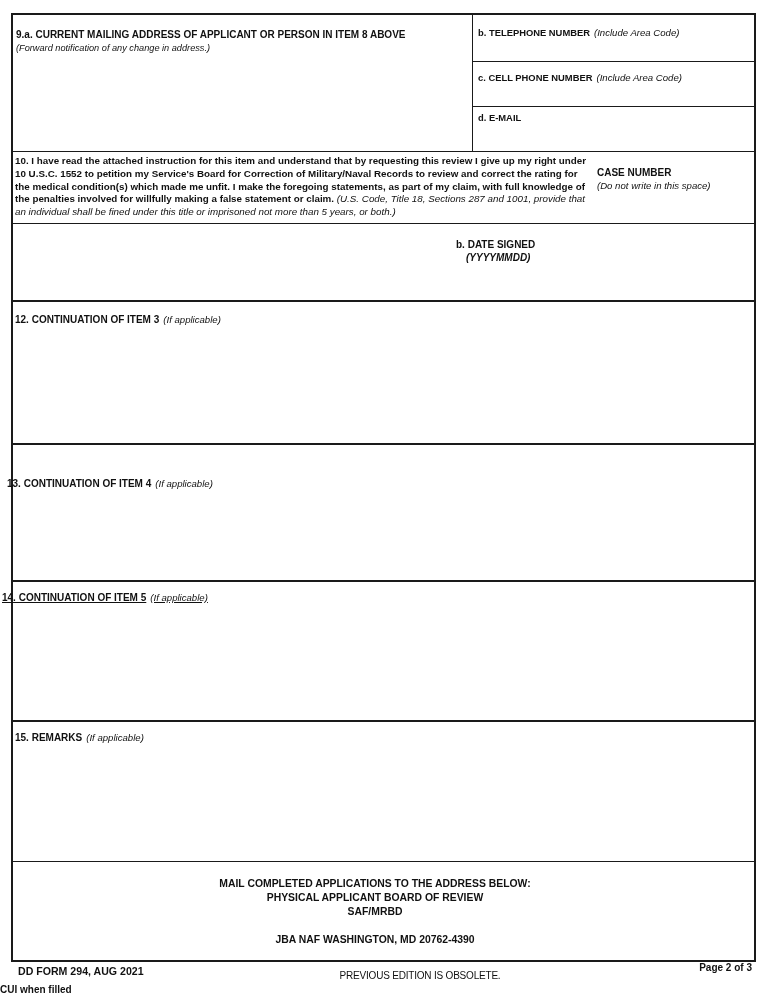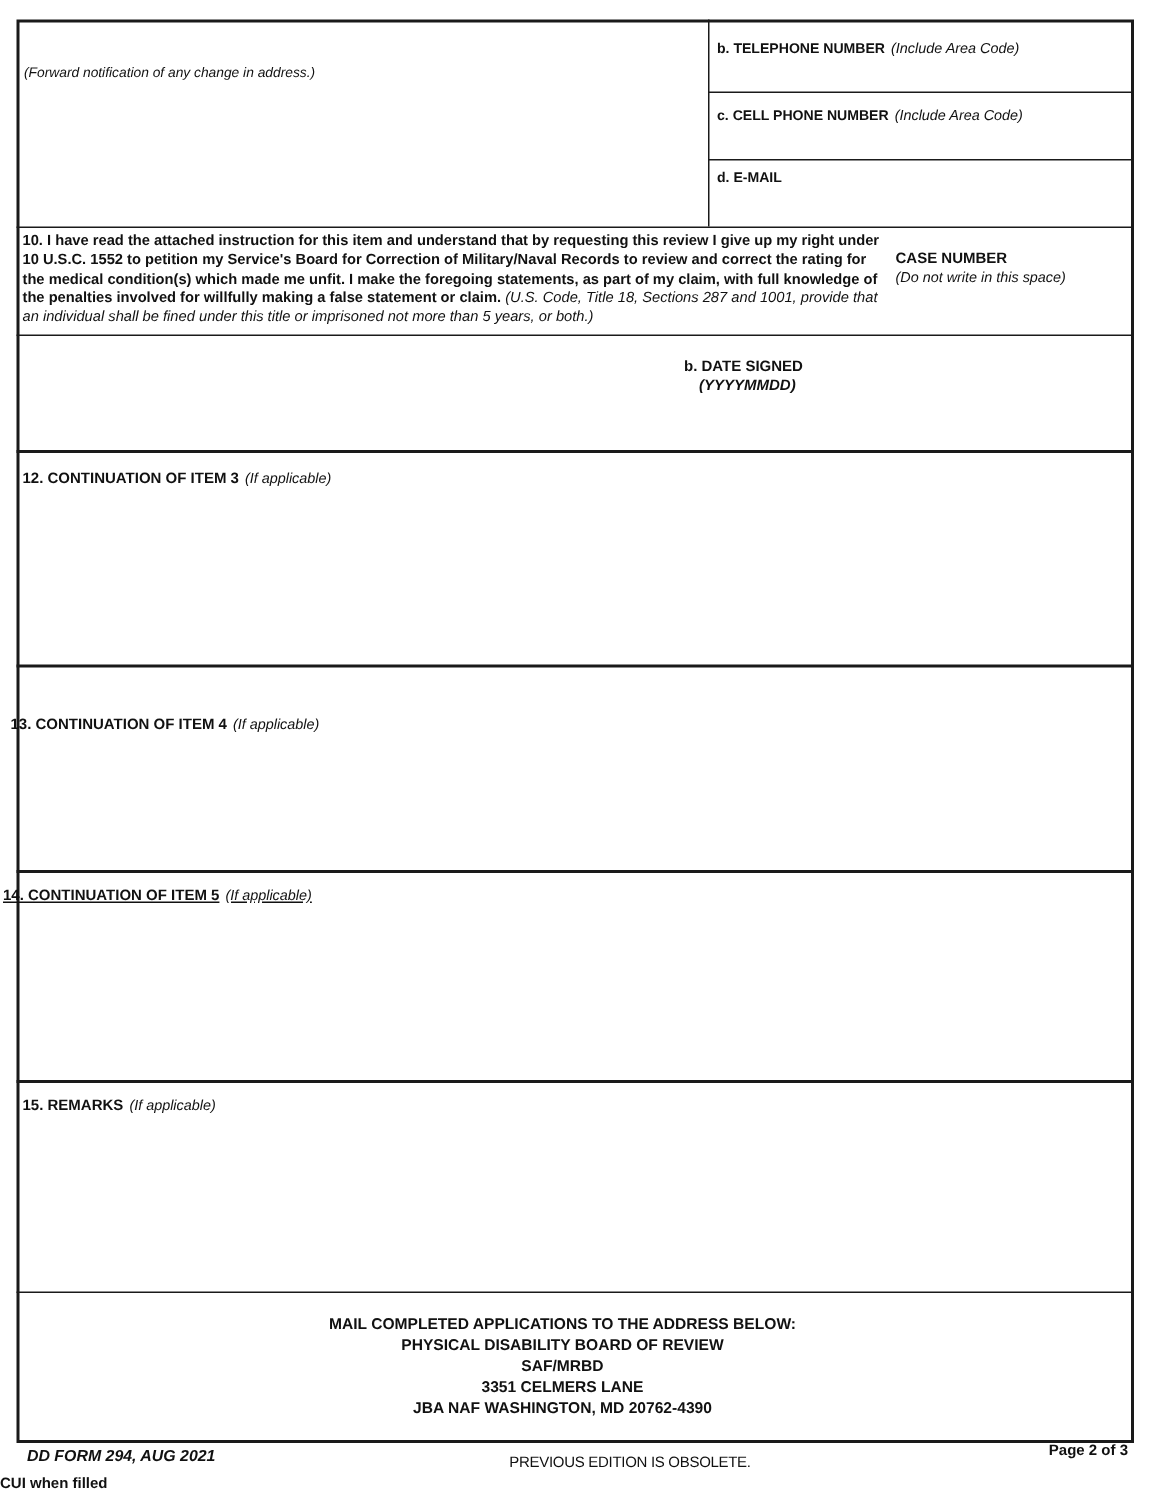--- a/index.html
+++ b/index.html
@@ -34,20 +34,21 @@
   <div class="hline" style="left:472px;top:61px;width:284px;height:1px;"></div>
   <div class="hline" style="left:472px;top:106px;width:284px;height:1px;"></div>
   <div class="hline" style="left:11px;top:151px;width:745px;height:1px;"></div>
   <div class="hline" style="left:11px;top:223px;width:745px;height:1px;"></div>
   <div class="hline" style="left:11px;top:300px;width:745px;height:2px;"></div>
   <div class="hline" style="left:11px;top:443px;width:745px;height:2px;"></div>
   <div class="hline" style="left:11px;top:580px;width:745px;height:2px;"></div>
   <div class="hline" style="left:11px;top:720px;width:745px;height:2px;"></div>
   <div class="hline" style="left:11px;top:861px;width:745px;height:1px;"></div>
 
+  <div class="abs lbl" style="left:16px;top:29px;">9.a. CURRENT MAILING ADDRESS OF APPLICANT OR PERSON IN ITEM 8 ABOVE</div>
   <div class="abs note-sm" style="left:16px;top:43px;">(Forward notification of any change in address.)</div>
   <div class="fill-area" style="left:14px;top:57px;width:455px;height:90px;"></div>
 
   <div class="abs" style="left:478px;top:22px;">
     <span class="lbl-sm">b. TELEPHONE NUMBER</span><span class="note inline-note">(Include Area Code)</span>
   </div>
   <div class="fill-area" style="left:476px;top:36px;width:278px;height:23px;"></div>
 
   <div class="abs" style="left:478px;top:67px;">
     <span class="lbl-sm">c. CELL PHONE NUMBER</span><span class="note inline-note">(Include Area Code)</span>
@@ -85,23 +86,22 @@
     <span class="lbl">14. CONTINUATION OF ITEM 5</span><span class="note inline-note">(If applicable)</span>
   </div>
   <div class="fill-area" style="left:14px;top:604px;width:738px;height:113px;"></div>
 
   <div class="abs" style="left:15px;top:727px;">
     <span class="lbl">15. REMARKS</span><span class="note inline-note">(If applicable)</span>
   </div>
   <div class="fill-area" style="left:14px;top:744px;width:738px;height:114px;"></div>
 
   <div class="abs center-row mail-line" style="top:877px;">MAIL COMPLETED APPLICATIONS TO THE ADDRESS BELOW:</div>
-  <div class="abs center-row mail-line" style="top:891px;">PHYSICAL DISABILITY BOARD OF REVIEW</div>
+  <div class="abs center-row mail-line" style="top:891px;">PHYSICAL APPLICANT BOARD OF REVIEW</div>
   <div class="abs center-row mail-line" style="top:905px;">SAF/MRBD</div>
-  <div class="abs center-row mail-line" style="top:919px;">3351 CELMERS LANE</div>
   <div class="abs center-row mail-line" style="top:933px;">JBA NAF WASHINGTON, MD 20762-4390</div>
 
-  <div class="abs footer-bold" style="left:18px;top:965px;font-style:italic;">DD FORM 294, AUG 2021</div>
+  <div class="abs footer-bold" style="left:18px;top:965px;">DD FORM 294, AUG 2021</div>
   <div class="abs footer-bold" style="left:640px;top:962px;width:112px;text-align:right;font-size:10px;">Page 2 of 3</div>
   <div class="abs footer-reg" style="left:0;top:970px;width:768px;text-align:center;">PREVIOUS EDITION IS OBSOLETE.</div>
   <div class="abs footer-bold" style="left:0;top:984px;width:704px;text-align:left;font-size:10px;">CUI when filled</div>
 
 </div>
 
 </body></html>

